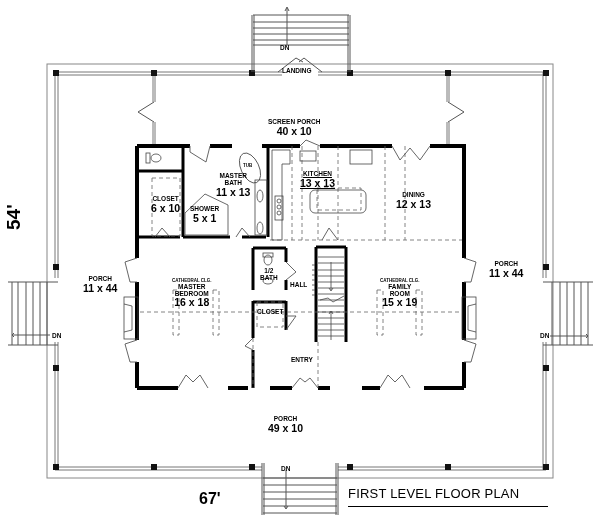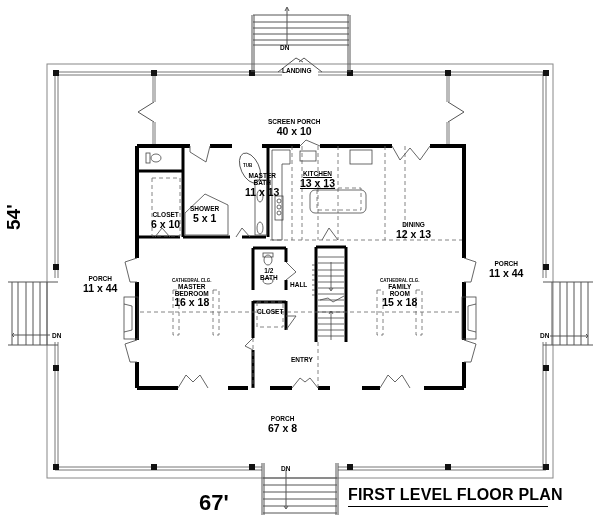--- a/index.html
+++ b/index.html
@@ -2,22 +2,22 @@
 <html><head>
 <meta charset="utf-8">
 <style>
   html, body { margin:0; padding:0; background:#ffffff; }
   body { width:600px; height:523px; position:relative; overflow:hidden; font-family:"Liberation Sans", sans-serif; }
   svg { position:absolute; left:0; top:0; }
   .lbl { position:absolute; font-family:"Liberation Sans", sans-serif; font-weight:bold; color:#000; text-align:center; white-space:nowrap; line-height:1.05; }
   .sm { font-size:6.5px; }
   .xs { font-size:4.5px; }
   .md { font-size:10.5px; }
-  .big { font-size:22px; }
-  .title { position:absolute; left:348px; top:486px; font-size:16px; font-weight:bold; font-family:"Liberation Sans", sans-serif; letter-spacing:0.2px; }
+  .big { font-size:16px; }
+  .title { position:absolute; left:348px; top:486px; font-size:13px; font-weight:normal; font-family:"Liberation Sans", sans-serif; letter-spacing:0.2px; }
   .title-ul { position:absolute; left:348px; top:506px; width:200px; height:1px; background:#000; }
   .dim54 { position:absolute; left:4px; top:230px; transform:rotate(-90deg); transform-origin:left top; font-size:19px; font-weight:bold; }
 </style>
 </head>
 <body>
 
 <svg width="600" height="523" viewBox="0 0 600 523">
 
   <rect x="47" y="64" width="506" height="414" fill="none" stroke="#888" stroke-width="1"></rect>
 
@@ -180,43 +180,43 @@
 <div class="lbl sm" style="left:280px;top:45px;">DN</div>
 <div class="lbl sm" style="left:52px;top:333px;">DN</div>
 <div class="lbl sm" style="left:540px;top:333px;">DN</div>
 <div class="lbl sm" style="left:281px;top:466px;">DN</div>
 
 <div class="lbl" style="left:268px;top:119px;text-align:center;">
   <div class="sm">SCREEN PORCH</div>
   <div class="md">40 x 10</div>
 </div>
 
-<div class="lbl" style="left:216px;top:173px;margin-left:29px;">
+<div class="lbl" style="left:216px;top:173px;">
   <div class="sm">MASTER</div>
   <div class="sm">BATH</div>
   <div class="md">11 x 13</div>
 </div>
 <div class="lbl xs" style="left:243px;top:164px;">TUB</div>
 
-<div class="lbl" style="left:151px;top:212px;text-align:center;">
+<div class="lbl" style="left:151px;top:196px;text-align:center;">
   <div class="sm">CLOSET</div>
   <div class="md">6 x 10</div>
 </div>
 
 <div class="lbl" style="left:190px;top:206px;">
   <div class="sm">SHOWER</div>
   <div class="md">5 x 1</div>
 </div>
 
 <div class="lbl" style="left:300px;top:171px;text-decoration:underline;">
   <div class="sm">KITCHEN</div>
   <div class="md">13 x 13</div>
 </div>
 
-<div class="lbl" style="left:396px;top:192px;margin-top:30px;">
+<div class="lbl" style="left:396px;top:192px;">
   <div class="sm">DINING</div>
   <div class="md">12 x 13</div>
 </div>
 
 <div class="lbl" style="left:172px;top:279px;">
   <div class="xs">CATHEDRAL CLG.</div>
   <div class="sm">MASTER</div>
   <div class="sm">BEDROOM</div>
   <div class="md">16 x 18</div>
 </div>
@@ -226,37 +226,37 @@
   <div>BATH</div>
 </div>
 
 <div class="lbl sm" style="left:257px;top:309px;">CLOSET</div>
 <div class="lbl sm" style="left:290px;top:282px;">HALL</div>
 
 <div class="lbl" style="left:380px;top:279px;">
   <div class="xs">CATHEDRAL CLG.</div>
   <div class="sm">FAMILY</div>
   <div class="sm">ROOM</div>
-  <div class="md">15 x 18</div>
+  <div class="md">15 x 19</div>
 </div>
 
 <div class="lbl sm" style="left:291px;top:357px;">ENTRY</div>
 
 <div class="lbl" style="left:83px;top:276px;">
   <div class="sm">PORCH</div>
   <div class="md">11 x 44</div>
 </div>
 
 <div class="lbl" style="left:489px;top:261px;">
   <div class="sm">PORCH</div>
   <div class="md">11 x 44</div>
 </div>
 
 <div class="lbl" style="left:268px;top:416px;">
   <div class="sm">PORCH</div>
-  <div class="md">67 x 8</div>
+  <div class="md">49 x 10</div>
 </div>
 
 <div class="lbl big" style="left:199px;top:491px;">67'</div>
 <div class="lbl dim54">54'</div>
 
 <div class="title">FIRST LEVEL FLOOR PLAN</div>
 <div class="title-ul"></div>
 
 </body></html>

